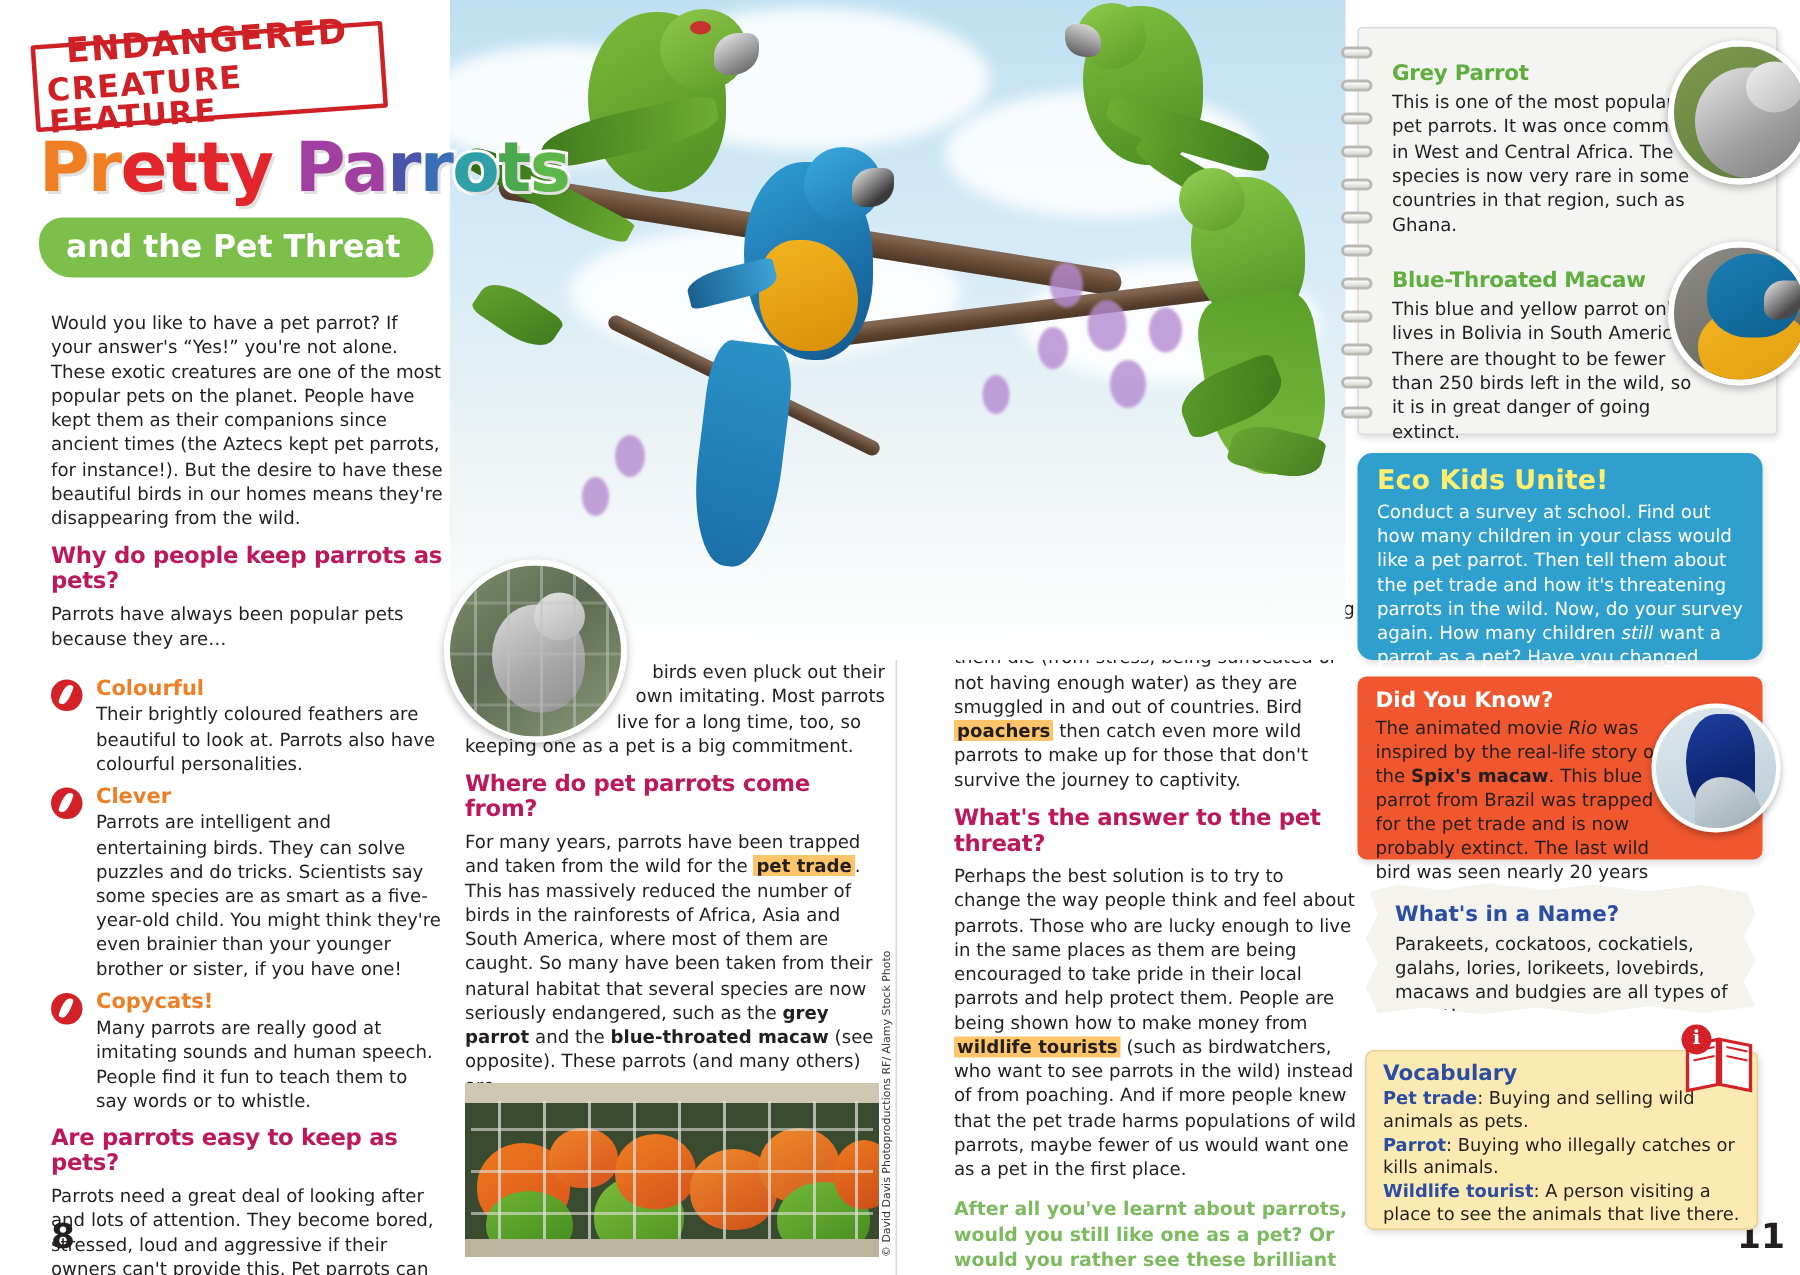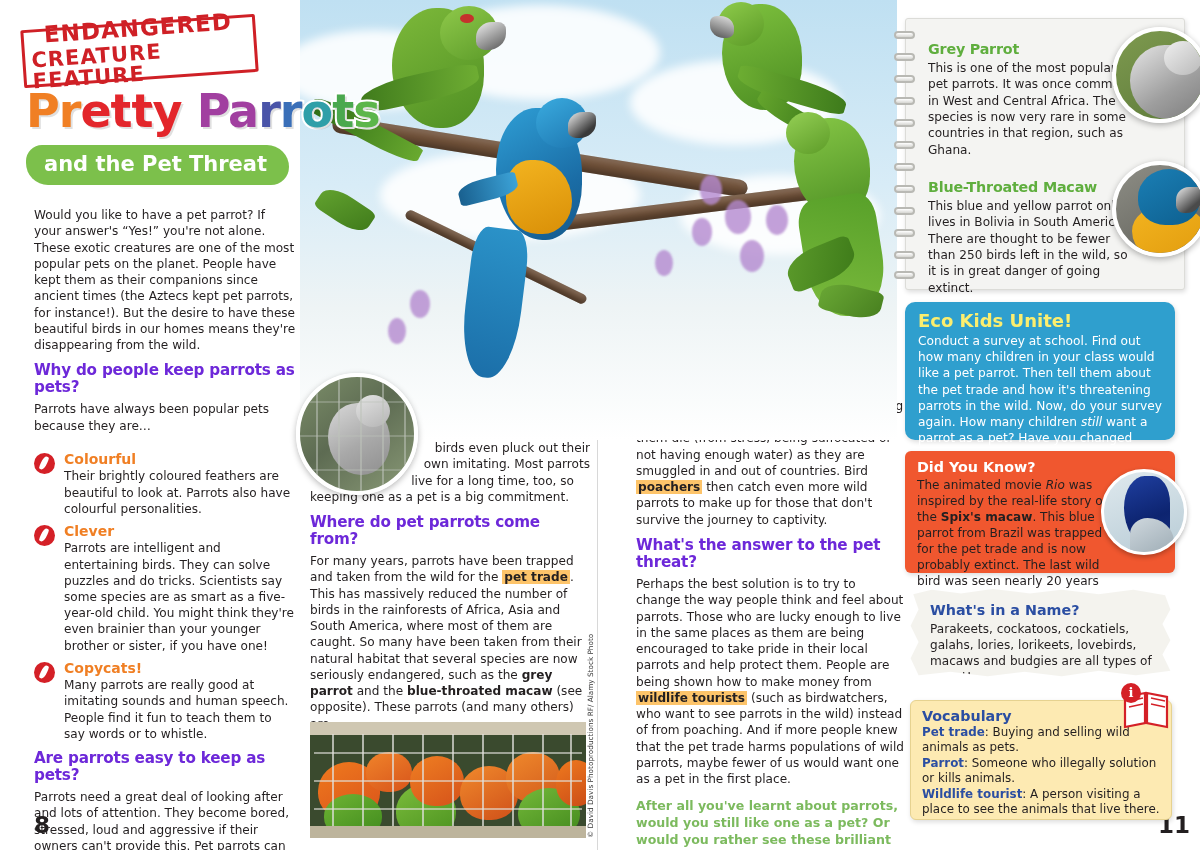--- a/index.html
+++ b/index.html
@@ -58,21 +58,21 @@
   }
 
   
   .col { position: absolute; font-size: 12.1px; line-height: 1.345; color: #231f20; }
   .col p { margin-bottom: 9px; }
   .col-1 { left: 34px; top: 207px; width: 262px; }
   .col-2 { left: 310px; top: 440px; width: 280px; }
   .col-3 { left: 636px; top: 318px; width: 268px; }
 
   h3.sec {
-    color: #6d28d9; font-size: 15.2px; font-weight: bold;
+    color: #be185d; font-size: 15.2px; font-weight: bold;
     line-height: 1.12; margin: 3px 0 5px 0;
     letter-spacing: -0.2px;
   }
 
   .bullets { margin: 18px 0 8px 0; }
   .bullet-row { position: relative; padding-left: 30px; margin-bottom: 7px; }
   .bullet-icon {
     position: absolute; left: 0; top: 1px;
     width: 21px; height: 21px; border-radius: 50%;
     background: #d42027;
@@ -524,17 +524,17 @@
     <svg class="book-icon" viewBox="0 0 52 42">
       <path d="M4 10 L24 6 L24 36 L4 40 Z" fill="#ffffff" stroke="#d42027" stroke-width="2.2"></path>
       <path d="M26 6 L46 10 L46 40 L26 36 Z" fill="#ffffff" stroke="#d42027" stroke-width="2.2"></path>
       <path d="M8 14 L22 11" stroke="#d42027" stroke-width="1.3"></path>
       <path d="M8 20 L22 17" stroke="#d42027" stroke-width="1.3"></path>
       <path d="M30 11 L44 14" stroke="#d42027" stroke-width="1.3"></path>
       <path d="M30 17 L44 20" stroke="#d42027" stroke-width="1.3"></path>
     </svg>
     <div class="vh">Vocabulary</div>
     <div class="vb"><span class="vterm">Pet trade</span><span>: Buying and selling wild animals as pets.</span></div>
-    <div class="vb"><span class="vterm">Parrot</span><span>: Someone who illegally solution or kills animals.</span></div>
+    <div class="vb"><span class="vterm">Parrot</span><span>: Buying who illegally catches or kills animals.</span></div>
     <div class="vb"><span class="vterm">Wildlife tourist</span><span>: A person visiting a place to see the animals that live there.</span></div>
   </div>
 
 </div>
 
 </body></html>

